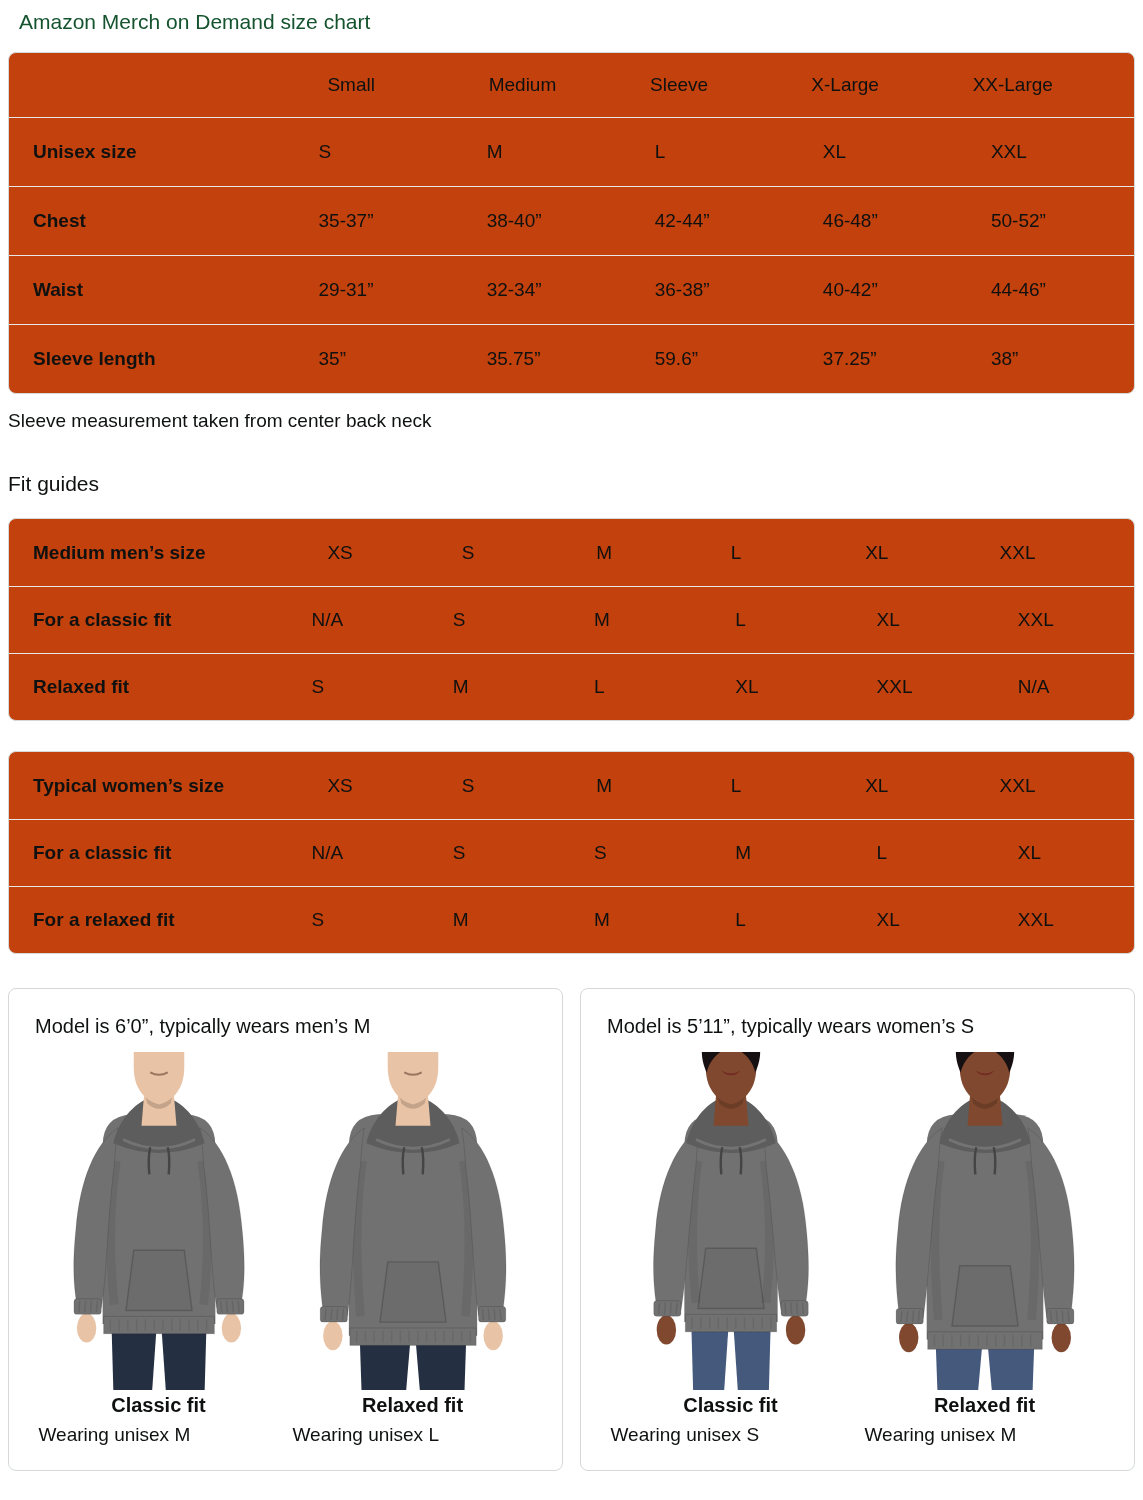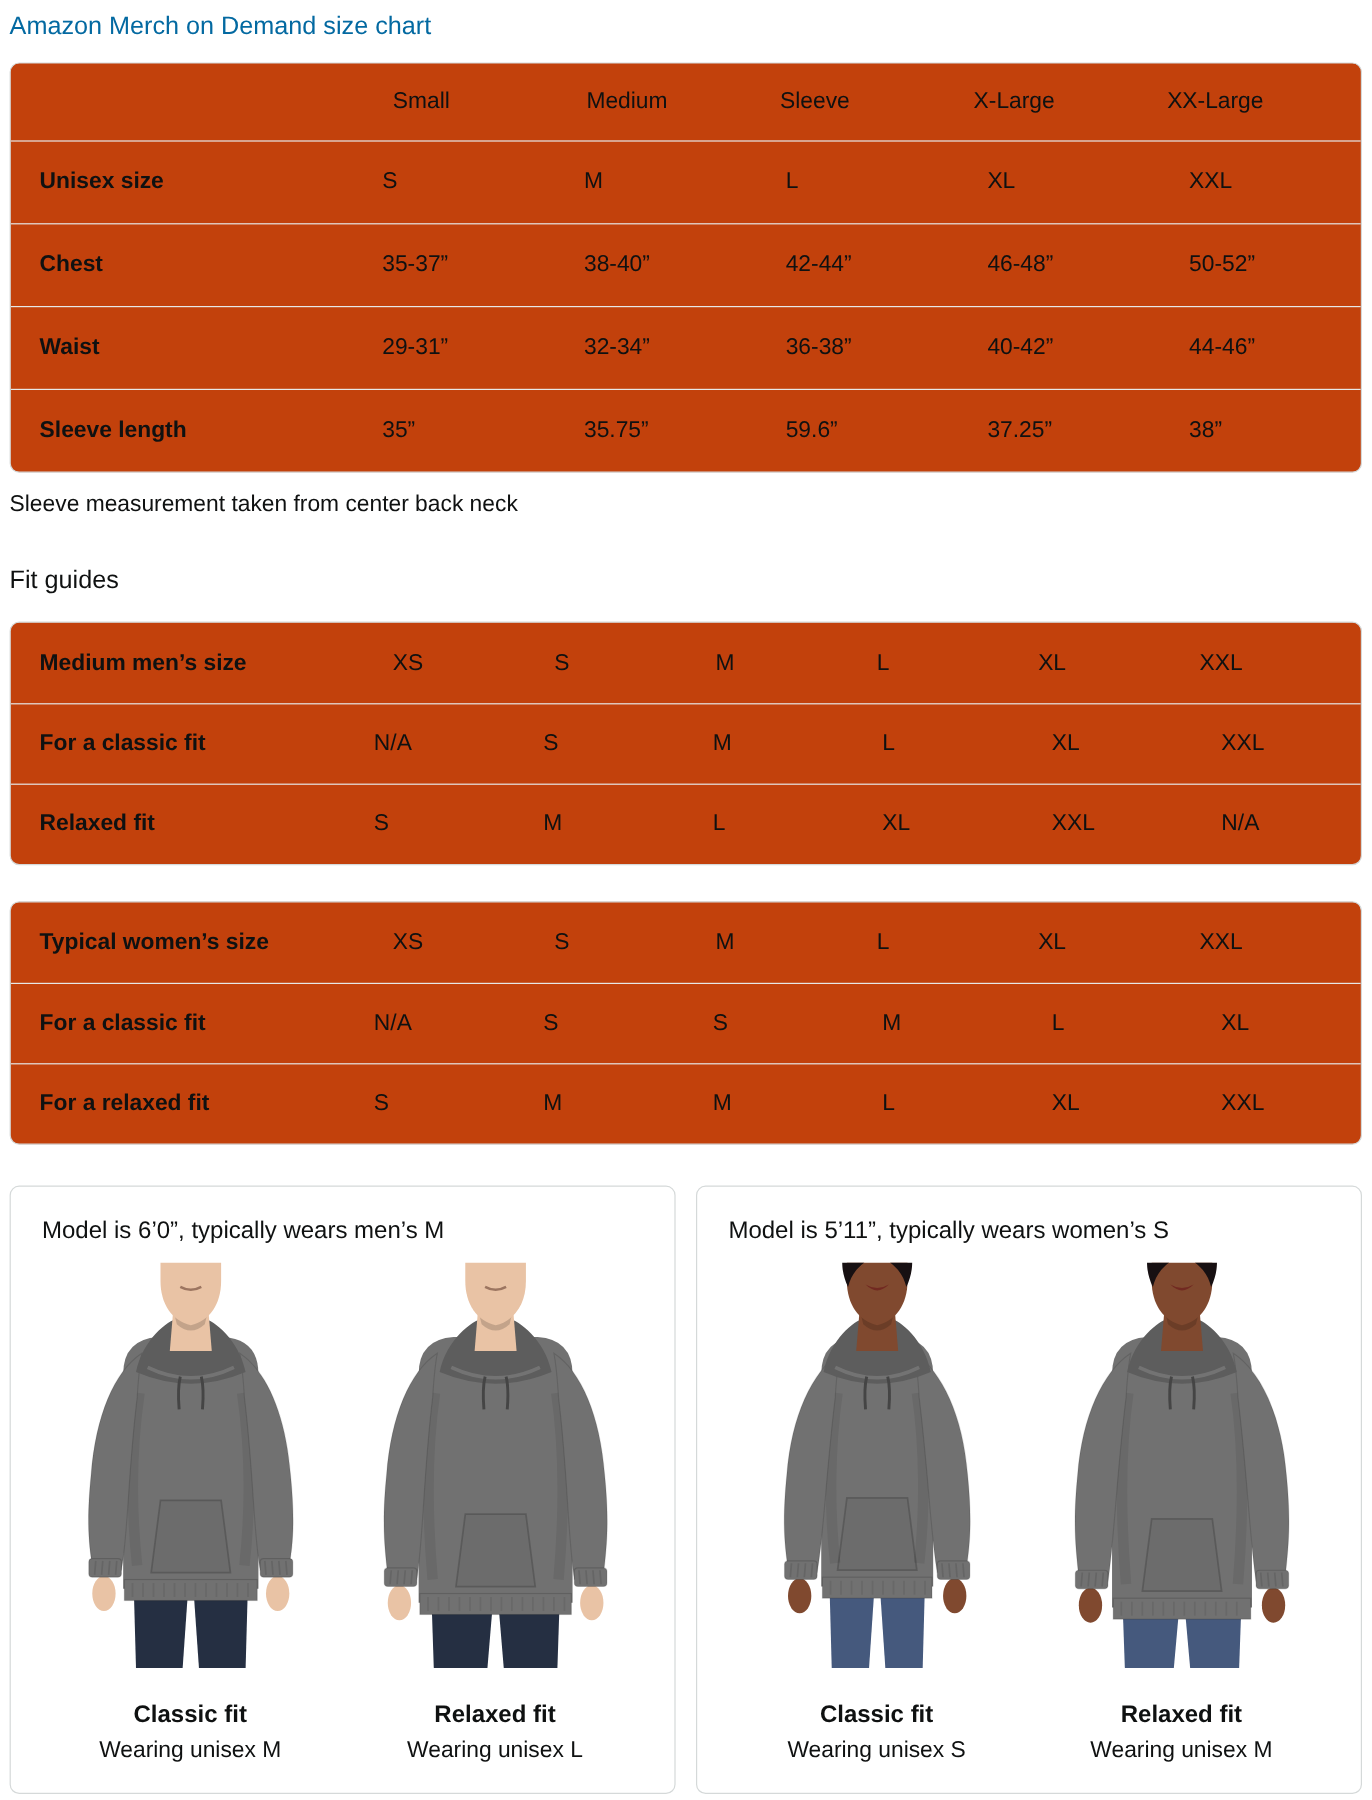--- a/index.html
+++ b/index.html
@@ -4,21 +4,21 @@
 <style>
   * { box-sizing: border-box; }
   html, body { margin: 0; padding: 0; background: #ffffff; }
   body {
     width: 1143px; height: 1500px; overflow: hidden;
     font-family: "Liberation Sans", "DejaVu Sans", sans-serif;
     color: #0f1111;
   }
   .page { padding: 6px 0 0 0; }
   .page-title {
-    font-size: 21px; font-weight: 400; margin: 4px 8px 18px 8px; color: #0369a1;
+    font-size: 21px; font-weight: 400; margin: 4px 8px 18px 19px; color: #14532d;
   }
   .box-table {
     border: 1px solid #d5d9d9; border-radius: 8px; margin: 0 8px;
     background: #c2410c; overflow: hidden;
   }
   .trow { display: flex; align-items: center; }
   .trow + .trow { border-top: 1px solid #e7e7e7; gap: 25px; }
   .size-table .trow { min-height: 69px; }
   .size-table .trow.header-row { min-height: 64px; }
   .fit-table .trow { min-height: 67px; }
@@ -36,22 +36,22 @@
   .fit-table { margin-bottom: 30px; }
   .cards { display: flex; gap: 17px; margin: 34px 8px 0 8px; }
   .card {
     flex: 1 1 0; border: 1px solid #d5d9d9; border-radius: 8px;
     padding: 22px 14px 24px 14px; background: #fff;
   }
   .card-title { font-size: 20px; font-weight: 400; margin: 4px 0 14px 12px; }
   .figures { display: flex; justify-content: center; gap: 14px; }
   .figure { width: 240px; }
   .figure svg { display: block; width: 100%; height: auto; }
-  .fit-label { font-size: 20px; font-weight: 700; text-align: center; margin-top: 28px; }
-  .wearing-label { font-size: 19px; font-weight: 400; text-align: center; margin-top: 7px; }
+  .fit-label { font-size: 20px; font-weight: 700; text-align: center; margin-top: 4px; }
+  .wearing-label { font-size: 19px; font-weight: 400; text-align: left; margin-top: 7px; }
 </style>
 </head>
 <body>
 
 <div class="page">
 
   <h1 class="page-title">Amazon Merch on Demand size chart</h1>
 
   <div class="box-table size-table">
       <div class="trow header-row">

